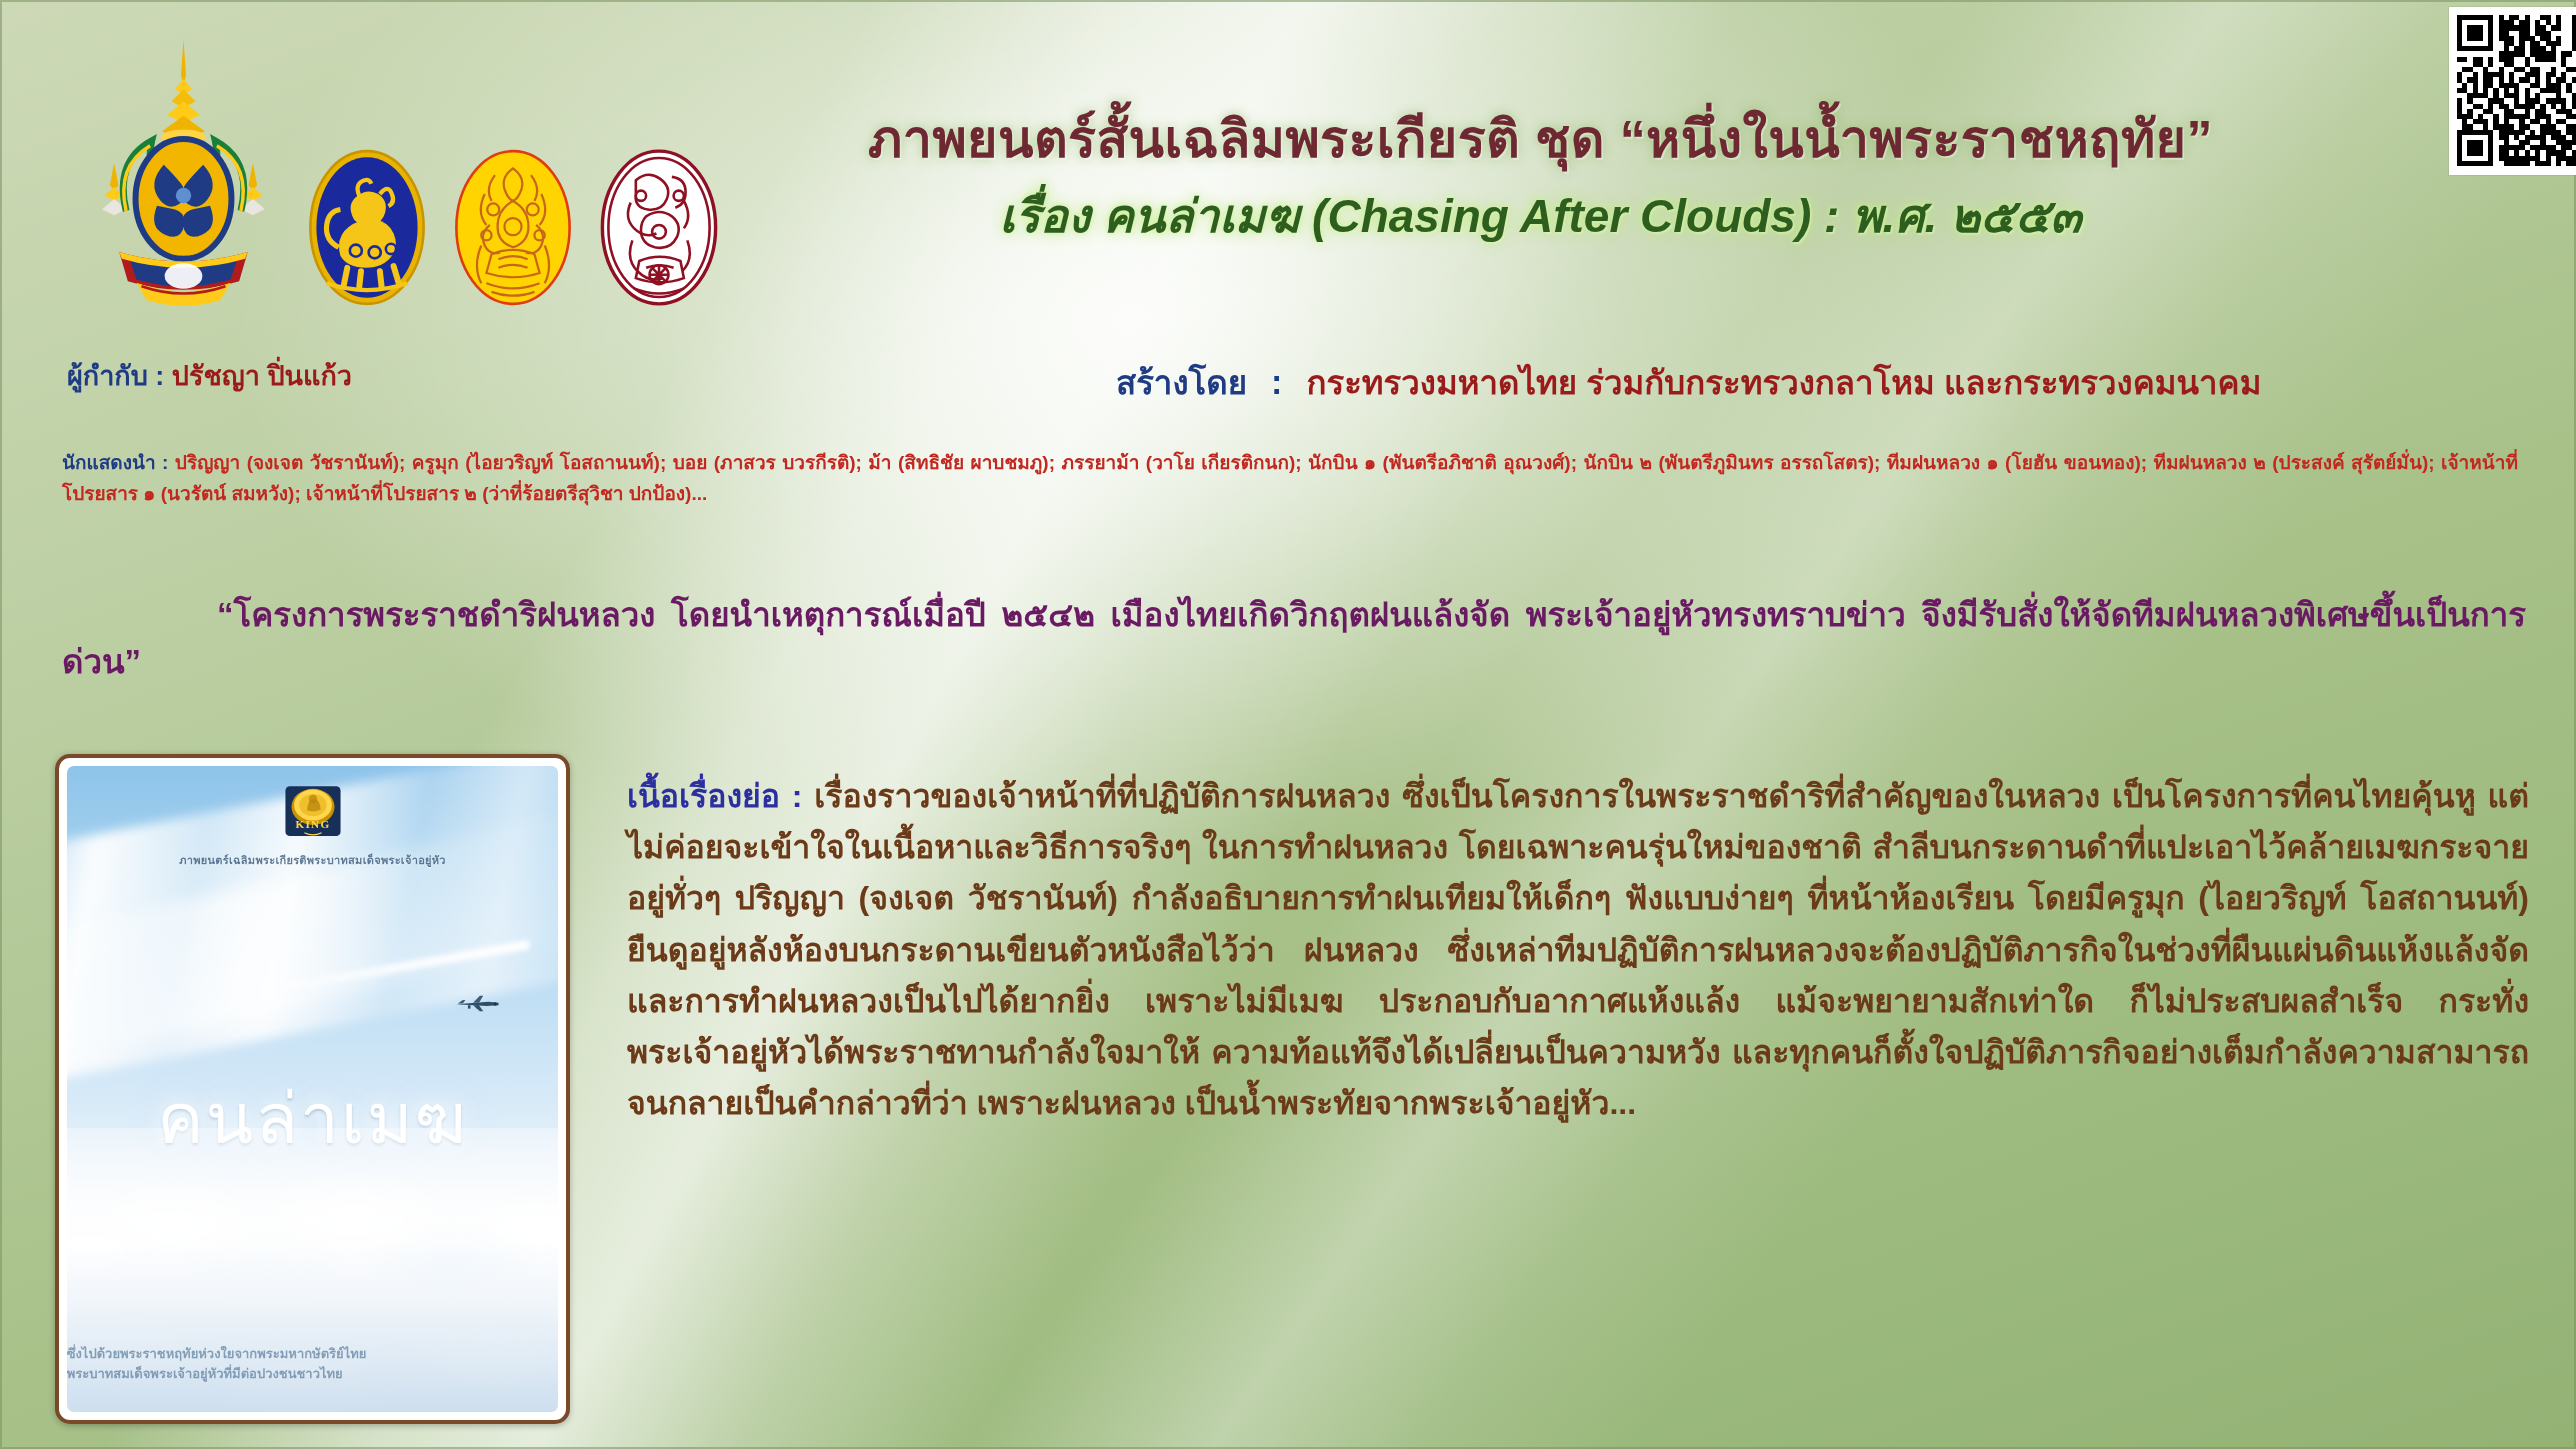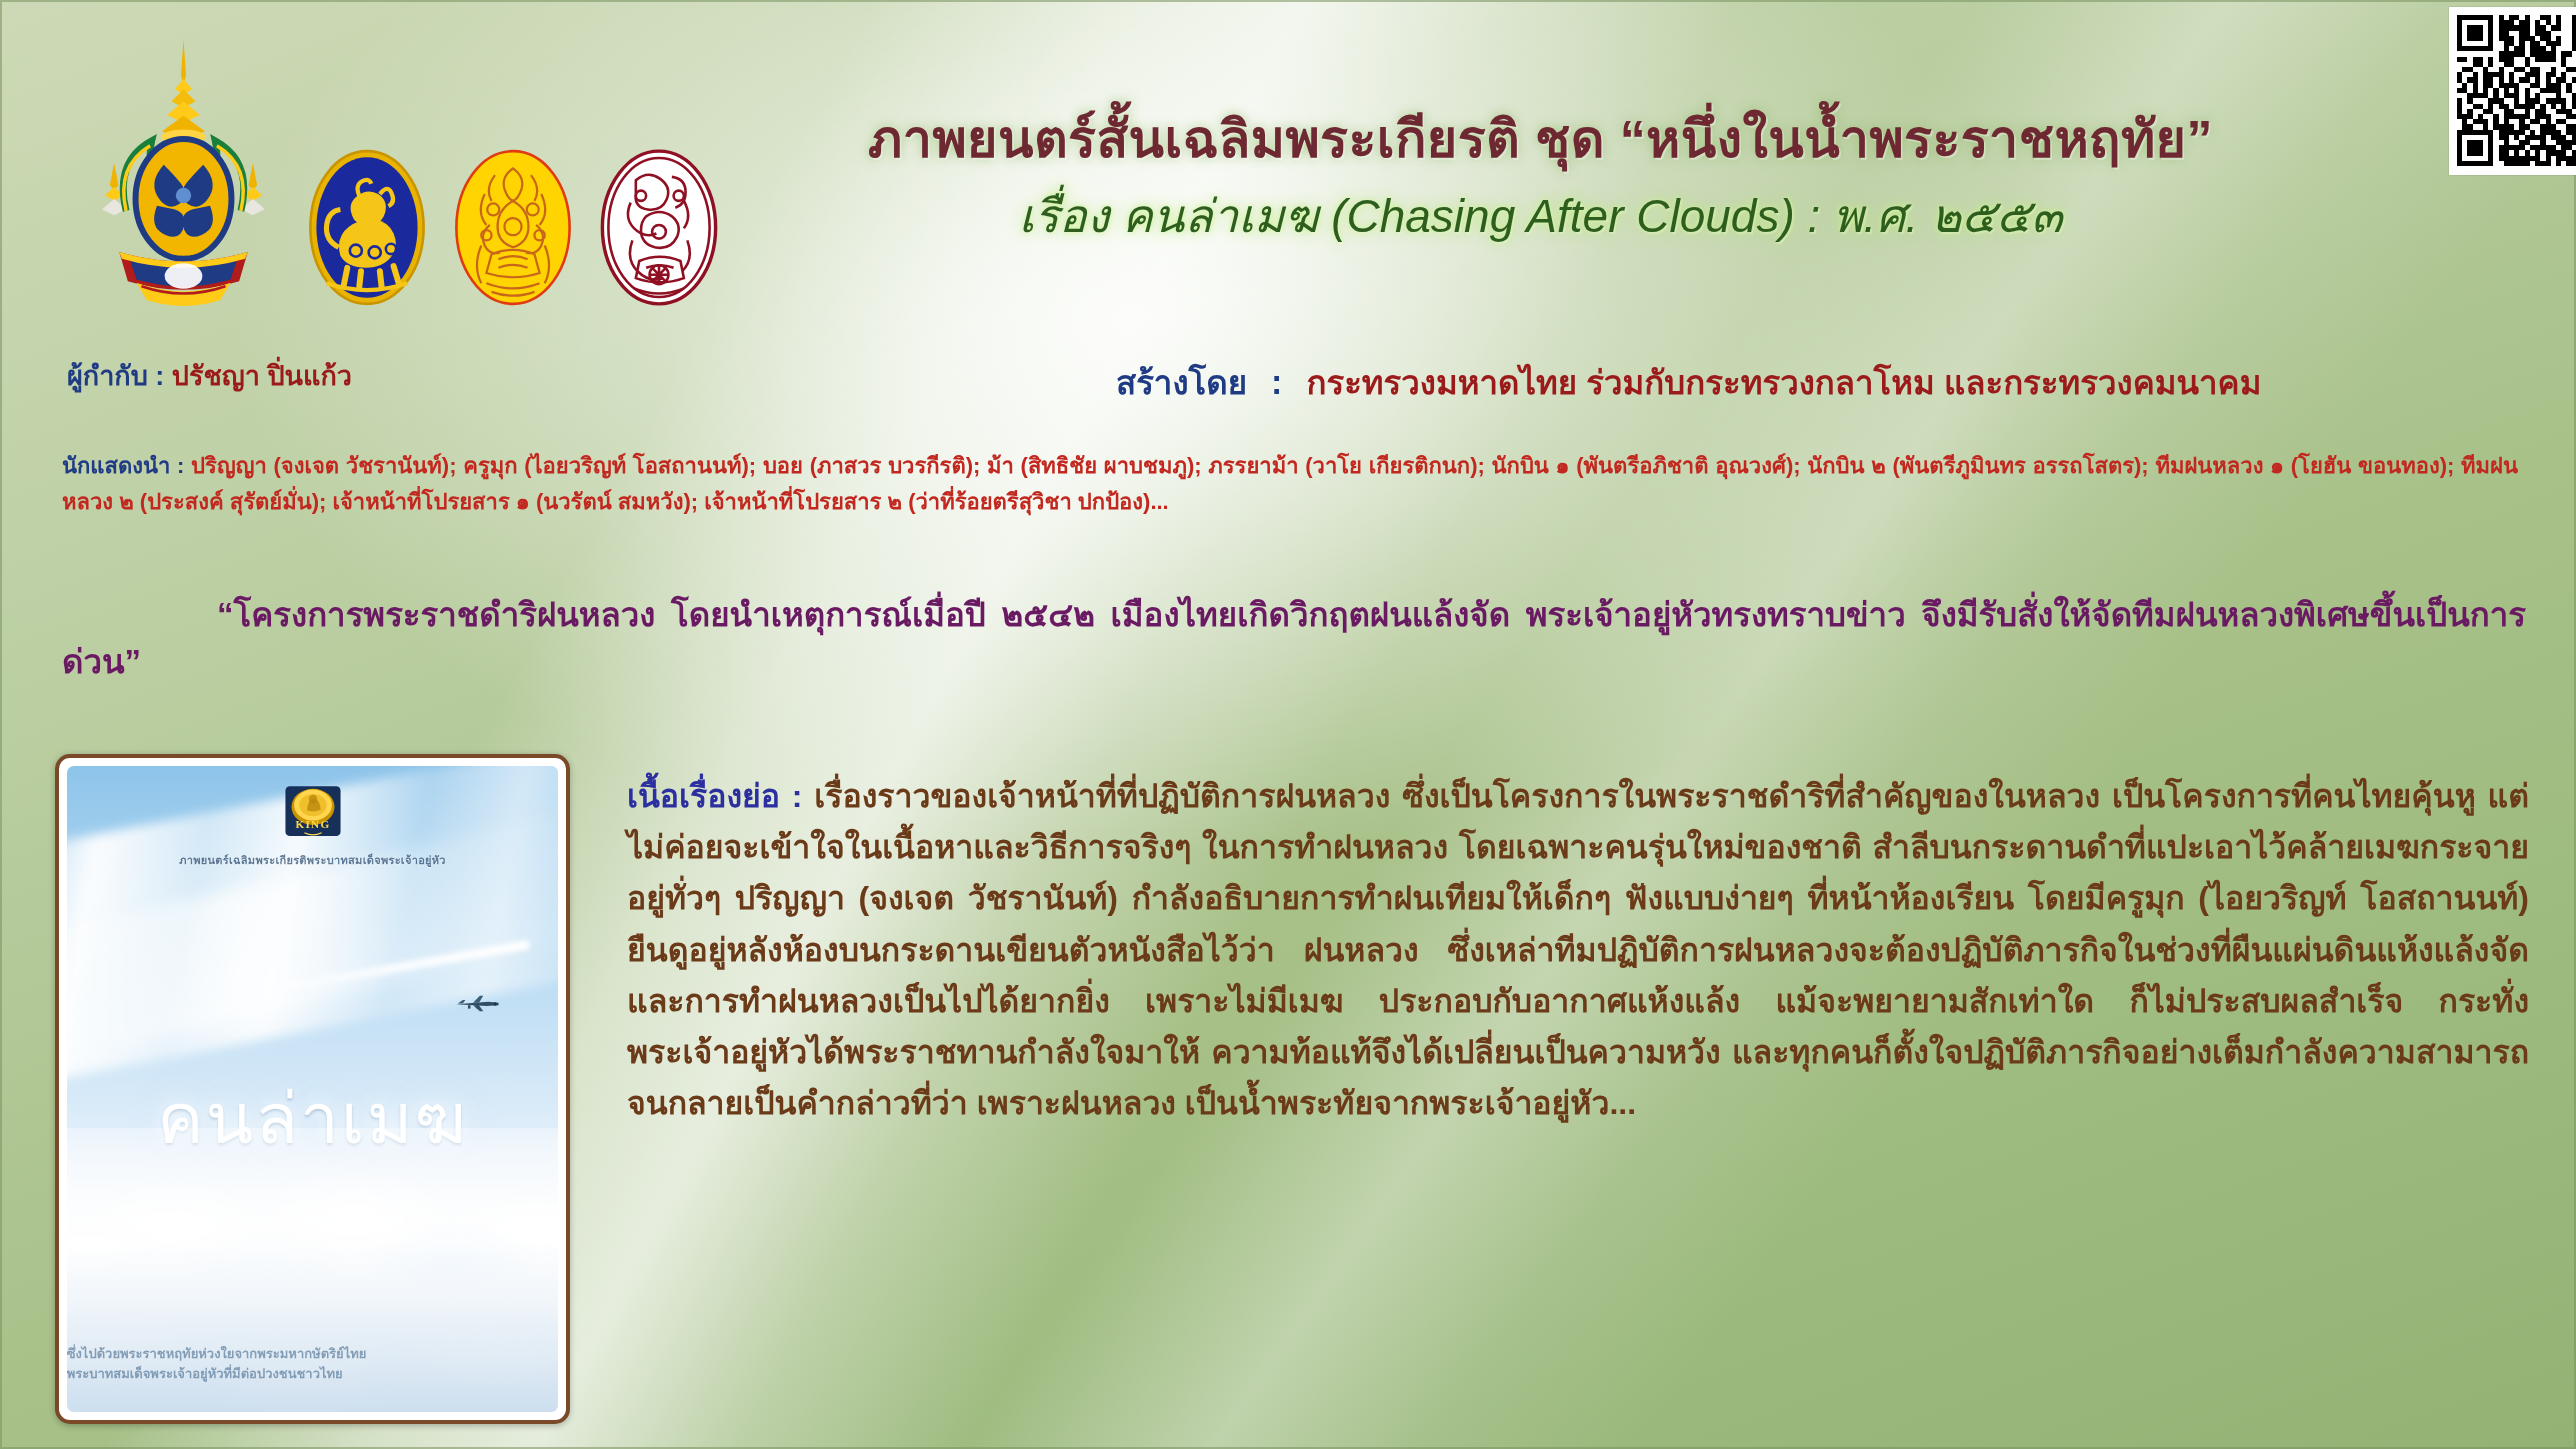--- a/index.html
+++ b/index.html
@@ -60,21 +60,21 @@
   }
   .title-main{
     font-size:52px; font-weight:bold; line-height:1.15;
     color:#6d2832;
     text-shadow: 1.7px 1.7px 0 rgba(255,255,255,0.35), 0 0 12px rgba(150,190,110,0.75);
     letter-spacing:0.4px;
     white-space:nowrap;
   }
   .title-sub{
     margin-top:20.6px;
-    font-size:46px; font-weight:normal; font-style:italic; line-height:1.15;
+    font-size:46px; font-weight:bold; font-style:italic; line-height:1.15;
     color:#2e5e1f;
     text-shadow: 0 0 15.5px rgba(190,235,130,0.95), 0 0 5.2px rgba(210,245,150,0.9), 1.7px 1.7px 0 rgba(255,255,255,0.3);
     white-space:nowrap;
   }
 
   
   .qr-wrap{
     position:absolute; right:5.2px; top:6.9px;
     width:168px; height:168px; background:#ffffff;
     padding:8.6px;
@@ -94,21 +94,21 @@
   }
   .director .lbl{ color:#1f3b84; }
   .producer{
     position:absolute; left:1116px; top:1.7px;
     font-size:33px; font-weight:bold; color:#9b1b1b; white-space:nowrap;
   }
   .producer .lbl{ color:#1f3b84;font-family:Liberation Mono, monospace; }
 
   .cast{
     position:absolute; left:62px; top:94px; width:2456px;
-    font-size:22px; font-weight:bold; color:#c2281f; line-height:1.62;
+    font-size:19px; font-weight:bold; color:#c2281f; line-height:1.62;
     text-align:justify;
   }
   .cast .lbl{ color:#1f3b84; }
 
   
   .quote{
     position:absolute; left:62px; top:592px; width:2464px;
     font-size:33px; font-weight:bold; color:#6a1a63;
     line-height:1.42; text-indent:155px; text-align:justify;
   }

